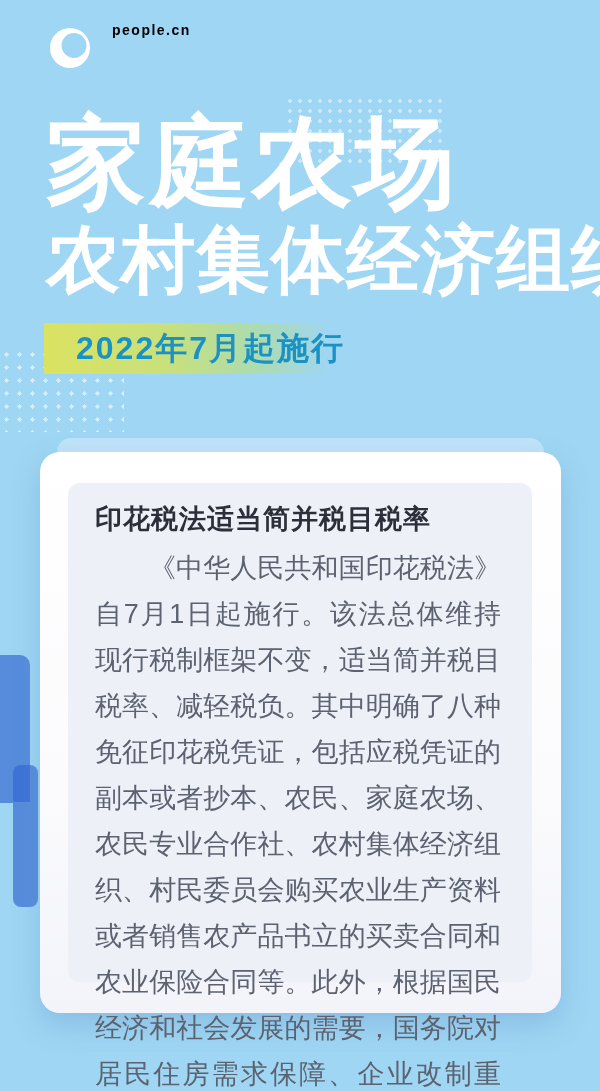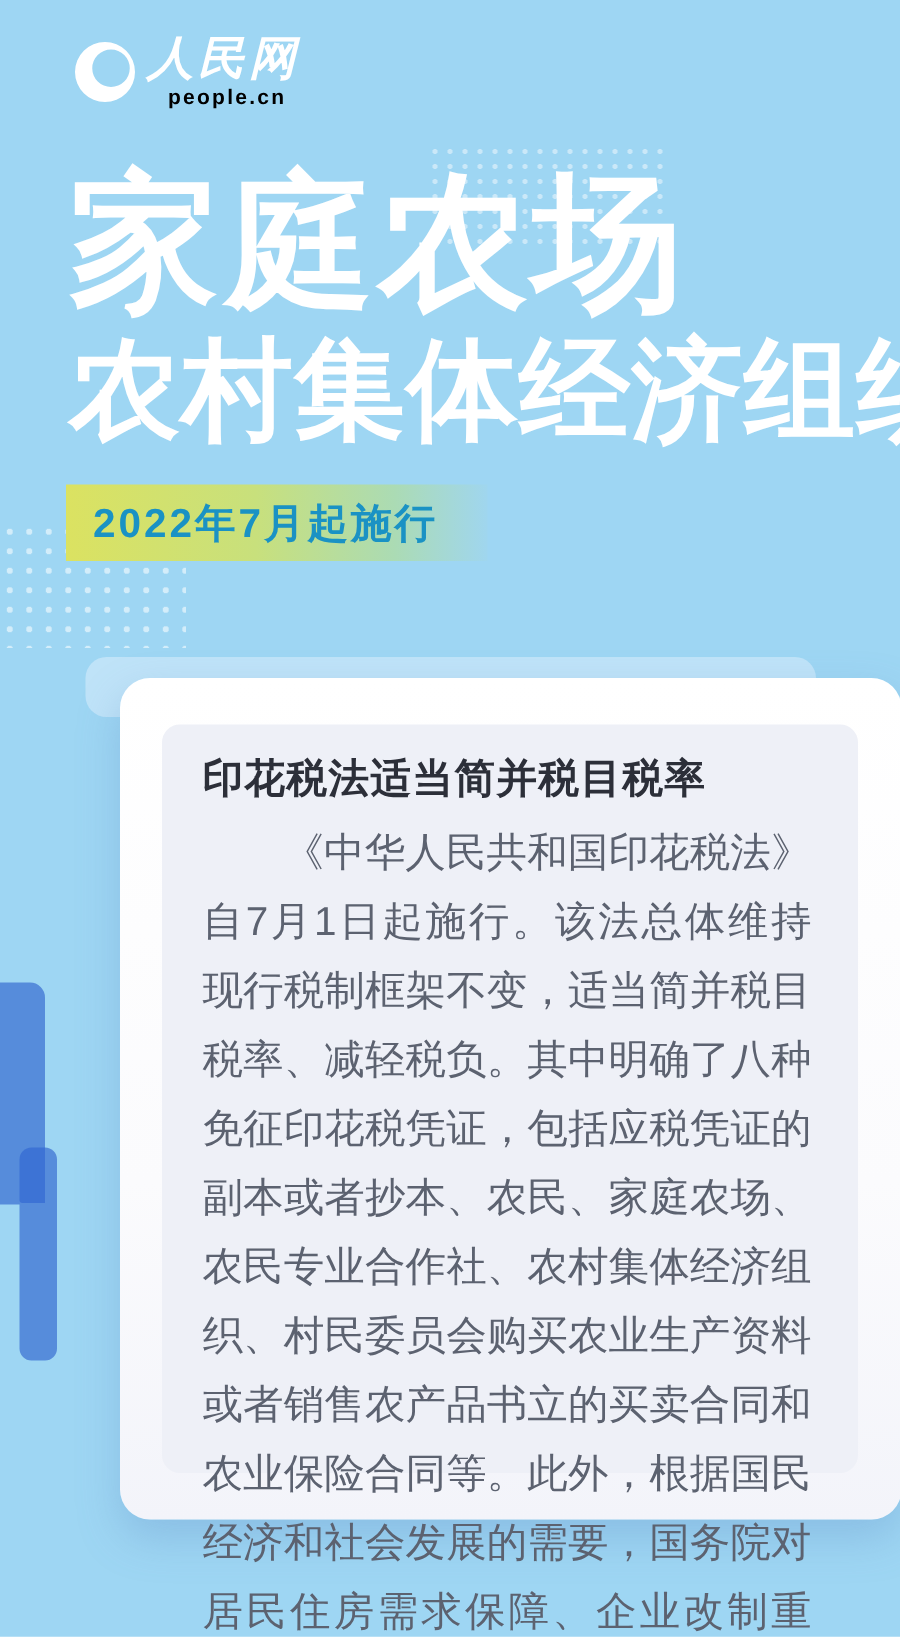--- a/index.html
+++ b/index.html
@@ -50,22 +50,22 @@
     letter-spacing:1px;line-height:80px;white-space:nowrap;
   }
 
   
   .date-badge{
     position:absolute;left:44px;top:323px;width:281px;height:51px;
     background:linear-gradient(90deg,#dbe261 0%,#c8e07c 45%,#abdbb4 78%,rgba(160,214,238,0.85) 100%);
     display:flex;align-items:center;
   }
   .date-badge-text{
-    color:#1a92c4;font-size:27px;font-weight:bold;
-    letter-spacing:2px;padding-left:18px;white-space:nowrap;
+    color:#1a92c4;font-size:32px;font-weight:bold;
+    letter-spacing:2px;padding-left:32px;white-space:nowrap;
   }
 
   
   .deco-rect-a{
     position:absolute;left:-20px;top:655px;width:50px;height:148px;
     background:#568cdb;border-radius:10px;
   }
   .deco-rect-b{
     position:absolute;left:13px;top:765px;width:25px;height:142px;
     background:#568cdb;border-radius:8px;
@@ -80,21 +80,20 @@
     position:absolute;left:57px;top:438px;width:487px;height:40px;
     background:#bfe3f8;border-radius:14px;
   }
 
   
   .card{
     position:absolute;left:40px;top:452px;width:521px;height:561px;
     background:linear-gradient(180deg,#ffffff 0%,#fbfbfd 60%,#f3f4fa 100%);
     border-radius:20px;
     box-shadow:0 12px 28px rgba(100,145,200,0.35);
-    margin-left:40px;
   }
   .card-inner{
     position:absolute;left:28px;top:31px;width:464px;height:499px;
     background:#eef0f7;border-radius:12px;
     box-sizing:border-box;
     padding:21px 27px 0 27px;
   }
   .article-heading{
     margin:0;
     color:#2c2f39;font-size:27px;font-weight:bold;
@@ -119,21 +118,20 @@
 
   <div class="logo">
     <span class="logo-icon">
       <svg viewBox="0 0 44 44" width="44" height="44" aria-hidden="true">
         <path fill-rule="evenodd" fill="#ffffff" d="M22 2 a20 20 0 1 0 0 40 a20 20 0 1 0 0 -40 Z
              M26 7 a12.5 12.5 0 1 1 0 25 a12.5 12.5 0 1 1 0 -25 Z"></path>
         <path d="M8 34 q14 8 28 -2" stroke="#ffffff" stroke-width="2.5" fill="none"></path>
       </svg>
     </span>
     <span class="logo-text-wrap">
-      <div class="logo-cn">人民网</div>
       <div class="logo-en">people.cn</div>
     </span>
   </div>
 
   <div class="title-line1">家庭农场</div>
   <div class="title-line2">农村集体经济组织</div>
 
   <div class="date-badge">
     <span class="date-badge-text">2022年7月起施行</span>
   </div>

